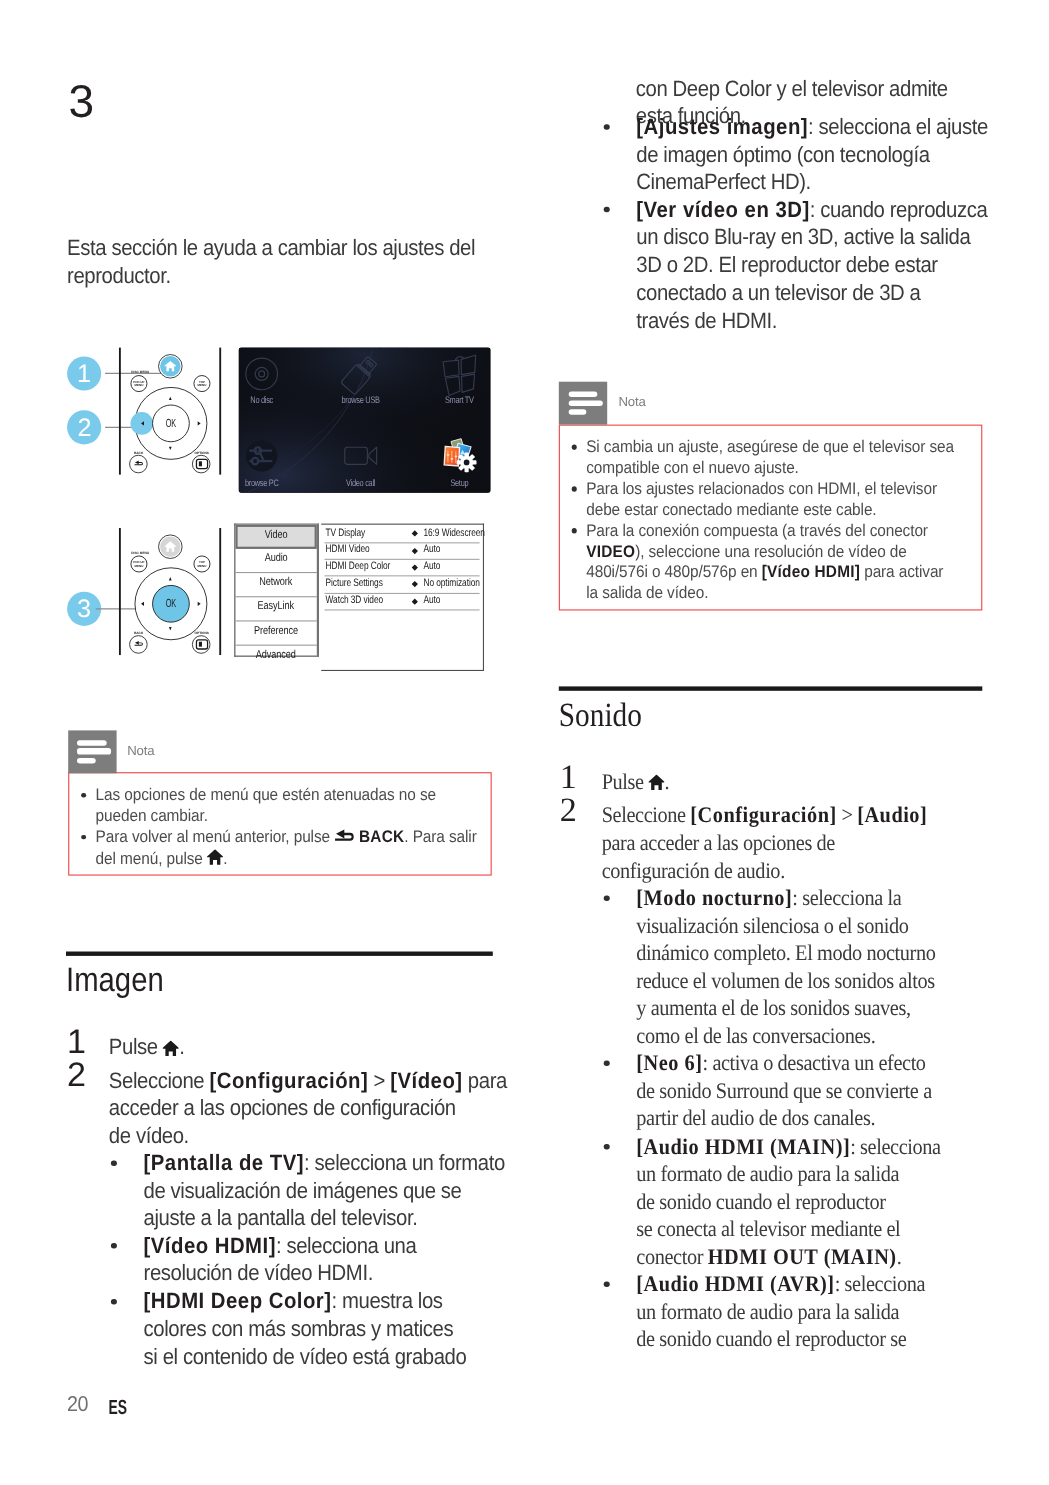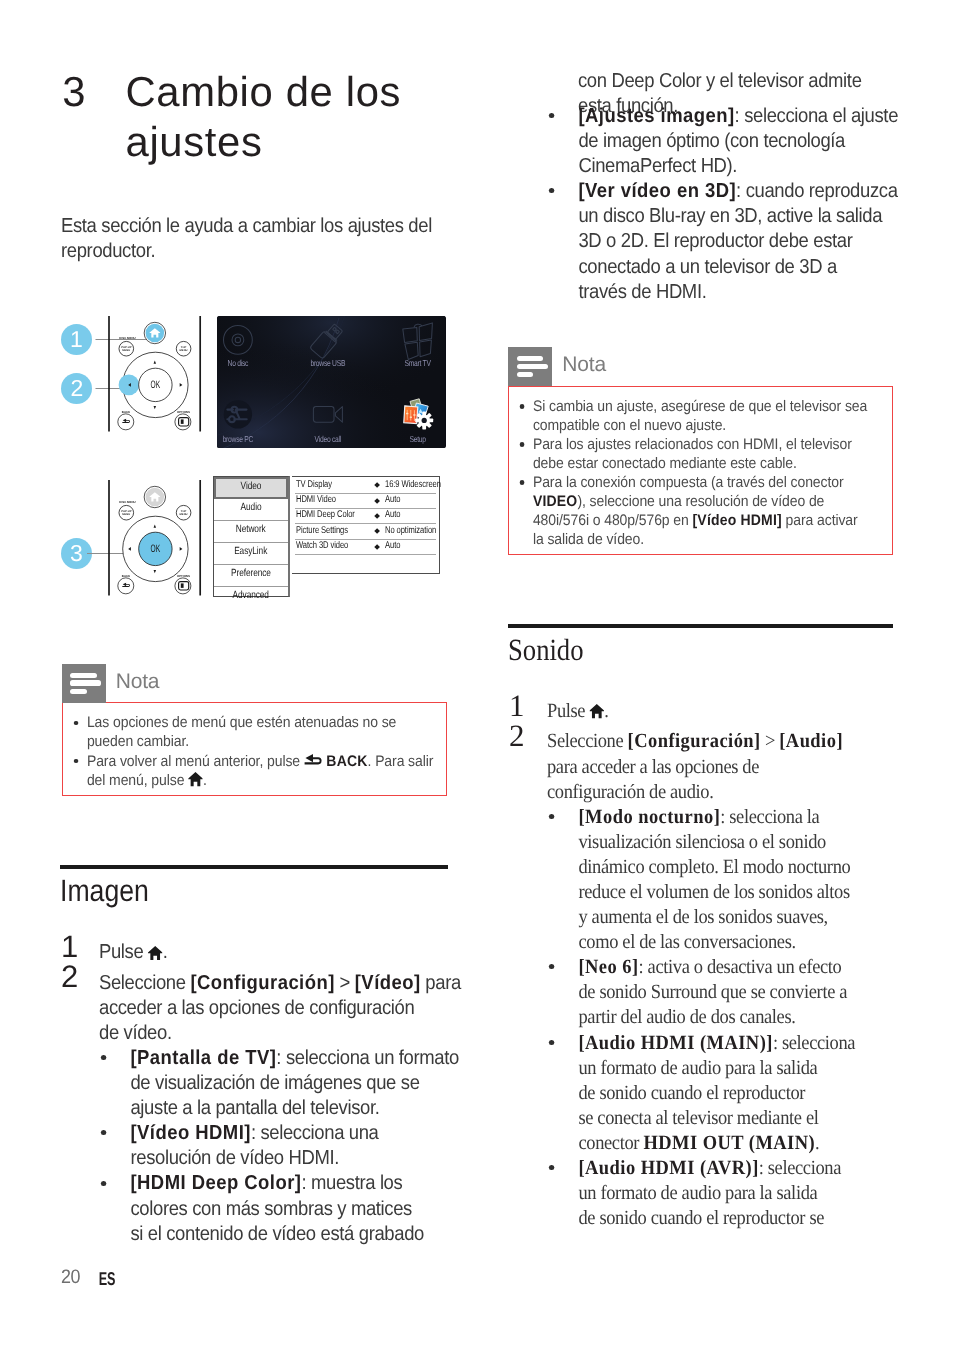--- a/index.html
+++ b/index.html
@@ -43,21 +43,21 @@
   .step,.sub,.intro,.cont-lead{white-space:nowrap;}
   b{font-weight:700;color:#231f20;letter-spacing:0.5px;}
 
   
   .note{position:relative;}
   .note-tab{width:44px;height:39px;background:#7d7d7d;position:relative;}
   .note-tab .bar{position:absolute;background:#fff;border-radius:2.6px;height:5.2px;left:8.4px;}
   .note-tab .b1{top:9.2px;width:26.6px;}
   .note-tab .b2{top:16.8px;width:31.2px;}
   .note-tab .b3{top:24.9px;width:16.6px;}
-  .note-hd{position:absolute;left:54px;top:6px;font-size:21px;line-height:24px;color:#7d7d7d;letter-spacing:-0.2px;}
+  .note-hd{position:absolute;left:54px;top:6px;font-size:12px;line-height:24px;color:#7d7d7d;letter-spacing:-0.2px;}
   .note-body{border:1px solid #ef4444;margin-top:-0.5px;padding:10px 16px 5px 8px;}
   .note ul{margin:0;padding:0;list-style:none;}
   .note li{position:relative;padding-left:17.4px;font-size:15.3px;line-height:19px;color:#4c4c4c;
            letter-spacing:-0.1px;white-space:nowrap;transform:scaleX(0.915);transform-origin:left top;}
   .note li .b{position:absolute;left:2.6px;top:7.6px;width:5px;height:4.6px;border-radius:50%;
               background:#2f2f2f;font-size:0;}
   .note li b{font-weight:700;color:#231f20;letter-spacing:0.2px;}
 
   
   .folio{position:absolute;left:60.6px;top:1268.3px;font-size:19.5px;line-height:19.5px;color:#6f6f6f;
@@ -96,21 +96,21 @@
   .fig-menu{left:153.1px;top:475.8px;width:226.6px;height:120.8px;}
   .menu-cats{position:absolute;left:0;top:0;width:76.8px;height:120.8px;
              border:1px solid #4d4d4d;border-right:2.6px solid #737373;
              box-sizing:border-box;background:#fff;}
   .mcat{height:22px;text-align:center;font-size:10.4px;color:#1a1a1a;
         border-bottom:1.4px solid #9b9b9b;box-sizing:border-box;letter-spacing:-0.1px;
         line-height:18.5px;}
   .mcat span{display:inline-block;transform:scaleX(0.8);}
   .mcat:last-child{border-bottom:none;height:22px;}
   .mcat.sel{background:#dcdcdc;border:2.4px solid #6f6f6f;line-height:15.5px;height:22.3px;}
-  .menu-rows{position:absolute;left:78.8px;top:0;width:147.8px;height:98px;
+  .menu-rows{position:absolute;left:78.8px;top:0;width:147.8px;height:134px;
              border:1px solid #4d4d4d;border-left:none;box-sizing:border-box;background:#fff;
              padding:1.5px 0 0 0;}
   .mrow{position:relative;height:14.4px;margin:0 3px 0 3.6px;border-bottom:1.6px solid #a7a7a7;}
   .mname{position:absolute;left:1px;top:0.4px;font-size:9.8px;color:#1a1a1a;letter-spacing:-0.1px;
          white-space:nowrap;transform:scaleX(0.775);transform-origin:left top;}
   .mdia{position:absolute;left:79.6px;top:4.9px;width:4.2px;height:4.2px;background:#1a1a1a;
         transform:rotate(45deg);}
   .mval{position:absolute;left:90px;top:0.4px;font-size:9.8px;color:#1a1a1a;white-space:nowrap;
         letter-spacing:-0.1px;transform:scaleX(0.775);transform-origin:left top;}
 
@@ -125,21 +125,20 @@
   .sec-sonido .sec-rule{width:385px;}
   .sec-imagen .sec-rule{width:387.5px;}
 </style>
 </head>
 <body>
 
 <div class="page">
 
   <h1 class="chapter">
     <span class="num">3</span>
-    <span class="ttl">Cambio de los ajustes</span>
   </h1>
 
   <p class="intro"><span>Esta sección le ayuda a cambiar los ajustes del</span><br><span>reproductor.</span></p>
 
   <div class="col-left">
 
     <div class="fig fig-remote-1">
       <div class="callout c1">
           <span>1</span>
         </div>

